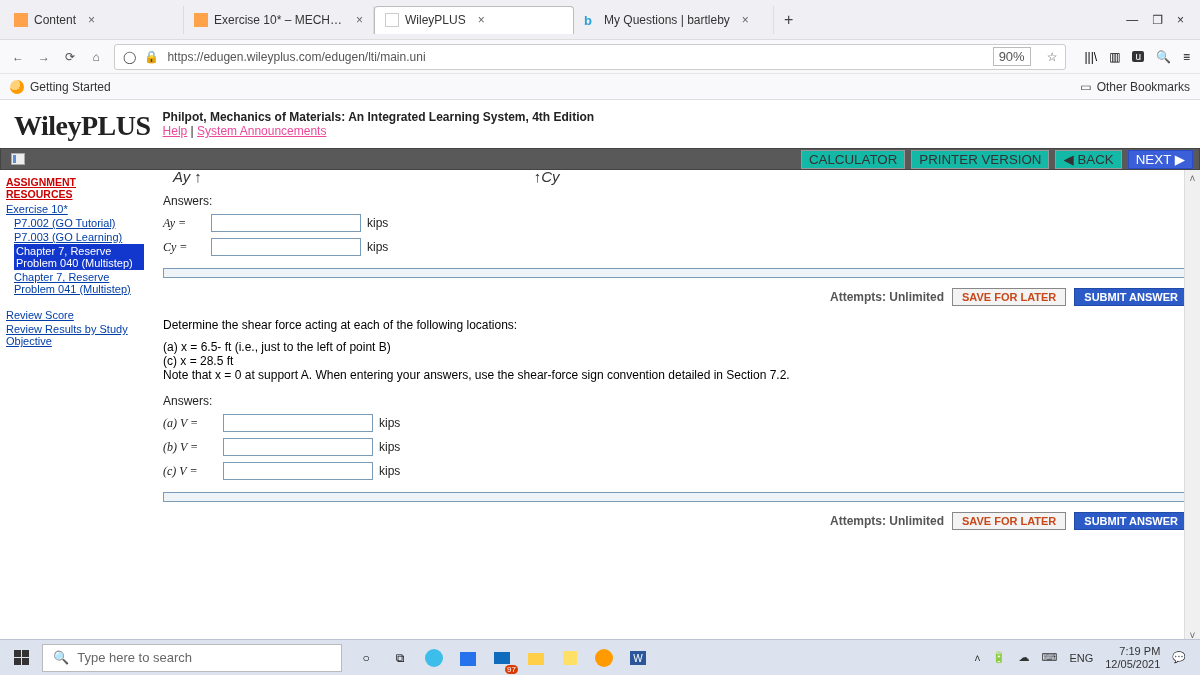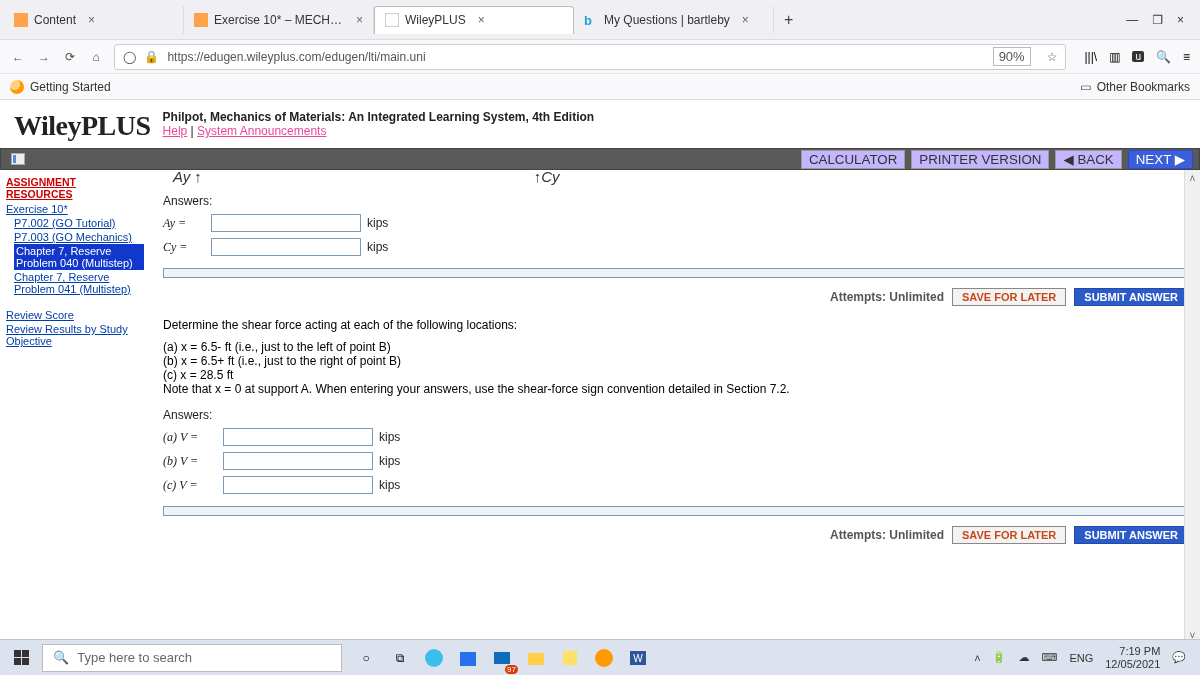--- a/index.html
+++ b/index.html
@@ -27,21 +27,21 @@
 .gs-icon { width: 14px; height: 14px; background: radial-gradient(circle at 35% 35%, #ffd27a 0 40%, #ff9a00 41% 100%); border-radius: 50%; }
 
 
 .wp-header { display: flex; align-items: flex-start; gap: 12px; padding: 10px 14px 6px; }
 .wp-logo { font-family: Georgia, 'Times New Roman', serif; font-weight: 700; font-size: 28px; color: #222; letter-spacing: -0.5px; }
 .wp-sub { font-size: 12px; color: #222; }
 .wp-sub b { font-weight: 700; }
 .wp-sub a { color: #ec4899; text-decoration: underline; }
 
 .wp-toolbar { background: #595959; height: 22px; display: flex; align-items: center; justify-content: flex-end; padding: 0 6px; gap: 6px; font-size: 11px; border: 1px solid #444; }
-.wp-toolbar .t-btn { background: #c4b5fd; border: 1px solid #999; color: #333; padding: 1px 7px; cursor: pointer; }
+.wp-toolbar .t-btn { background: #14b8a6; border: 1px solid #999; color: #333; padding: 1px 7px; cursor: pointer; }
 .wp-toolbar .t-btn.dark { background: #3a5fd9; color: #fff; border-color: #2a4bc5; }
 .wp-toolbar .t-left { margin-right: auto; display: flex; align-items: center; gap: 4px; color: #fff; padding-left: 4px; }
 .collapse-icon { width: 14px; height: 12px; background: #eee; border: 1px solid #aaa; position: relative; }
 .collapse-icon::before { content: ""; position: absolute; left: 1px; top: 1px; bottom: 1px; width: 3px; background: #5b8dd6; }
 
 
 .main { display: flex; height: calc(675px - 32px - 34px - 26px - 52px - 22px - 36px); }
 .sidebar { width: 150px; padding: 2px 6px 6px; font-size: 11px; color: #003ea8; border-right: 0; flex-shrink: 0; }
 .sidebar .hdr { color: #cc0000; font-weight: 700; font-size: 10.5px; text-decoration: underline; margin: 4px 0 2px; }
 .sidebar a { display: block; color: #003ea8; text-decoration: underline; padding: 1px 0; }
@@ -168,21 +168,21 @@
   <button class="t-btn">PRINTER VERSION</button>
   <button class="t-btn">◀ BACK</button>
   <button class="t-btn dark">NEXT ▶</button>
 </div>
 
 <div class="main">
   <div class="sidebar">
     <div class="hdr">ASSIGNMENT RESOURCES</div>
     <a href="#">Exercise 10*</a>
     <a href="#" style="padding-left:8px;">P7.002 (GO Tutorial)</a>
-    <a href="#" style="padding-left:8px;">P7.003 (GO Mechanics)</a>
+    <a href="#" style="padding-left:8px;">P7.003 (GO Learning)</a>
     <a href="#" class="hl" style="margin-left:8px;">Chapter 7, Reserve Problem 040 (Multistep)</a>
     <a href="#" style="padding-left:8px;">Chapter 7, Reserve Problem 041 (Multistep)</a>
     <div style="height:12px;"></div>
     <a href="#">Review Score</a>
     <a href="#">Review Results by Study Objective</a>
   </div>
 
   <div class="content-wrap">
   <div class="content scroll-area">
 
@@ -208,21 +208,20 @@
 
     <div class="status-row">
       <span class="attempts">Attempts: Unlimited</span>
       <button class="btn-save">SAVE FOR LATER</button>
       <button class="btn-submit">SUBMIT ANSWER</button>
     </div>
 
     <div>
       <div style="margin-bottom:8px;">Determine the shear force acting at each of the following locations:</div>
       <div>(a) x = 6.5- ft (i.e., just to the left of point B)</div>
-      <div>(b) x = 6.5+ ft (i.e., just to the right of point B)</div>
       <div>(c) x = 28.5 ft</div>
       <div style="margin-bottom:12px;">Note that x = 0 at support A.  When entering your answers, use the shear-force sign convention detailed in Section 7.2.</div>
 
       <div class="answers-block">
         <div>Answers:</div>
         <div class="row">
           <span class="lbl" style="min-width:54px;">(a) V =</span>
           <input type="text" style="">
           <span>kips</span>
         </div>

